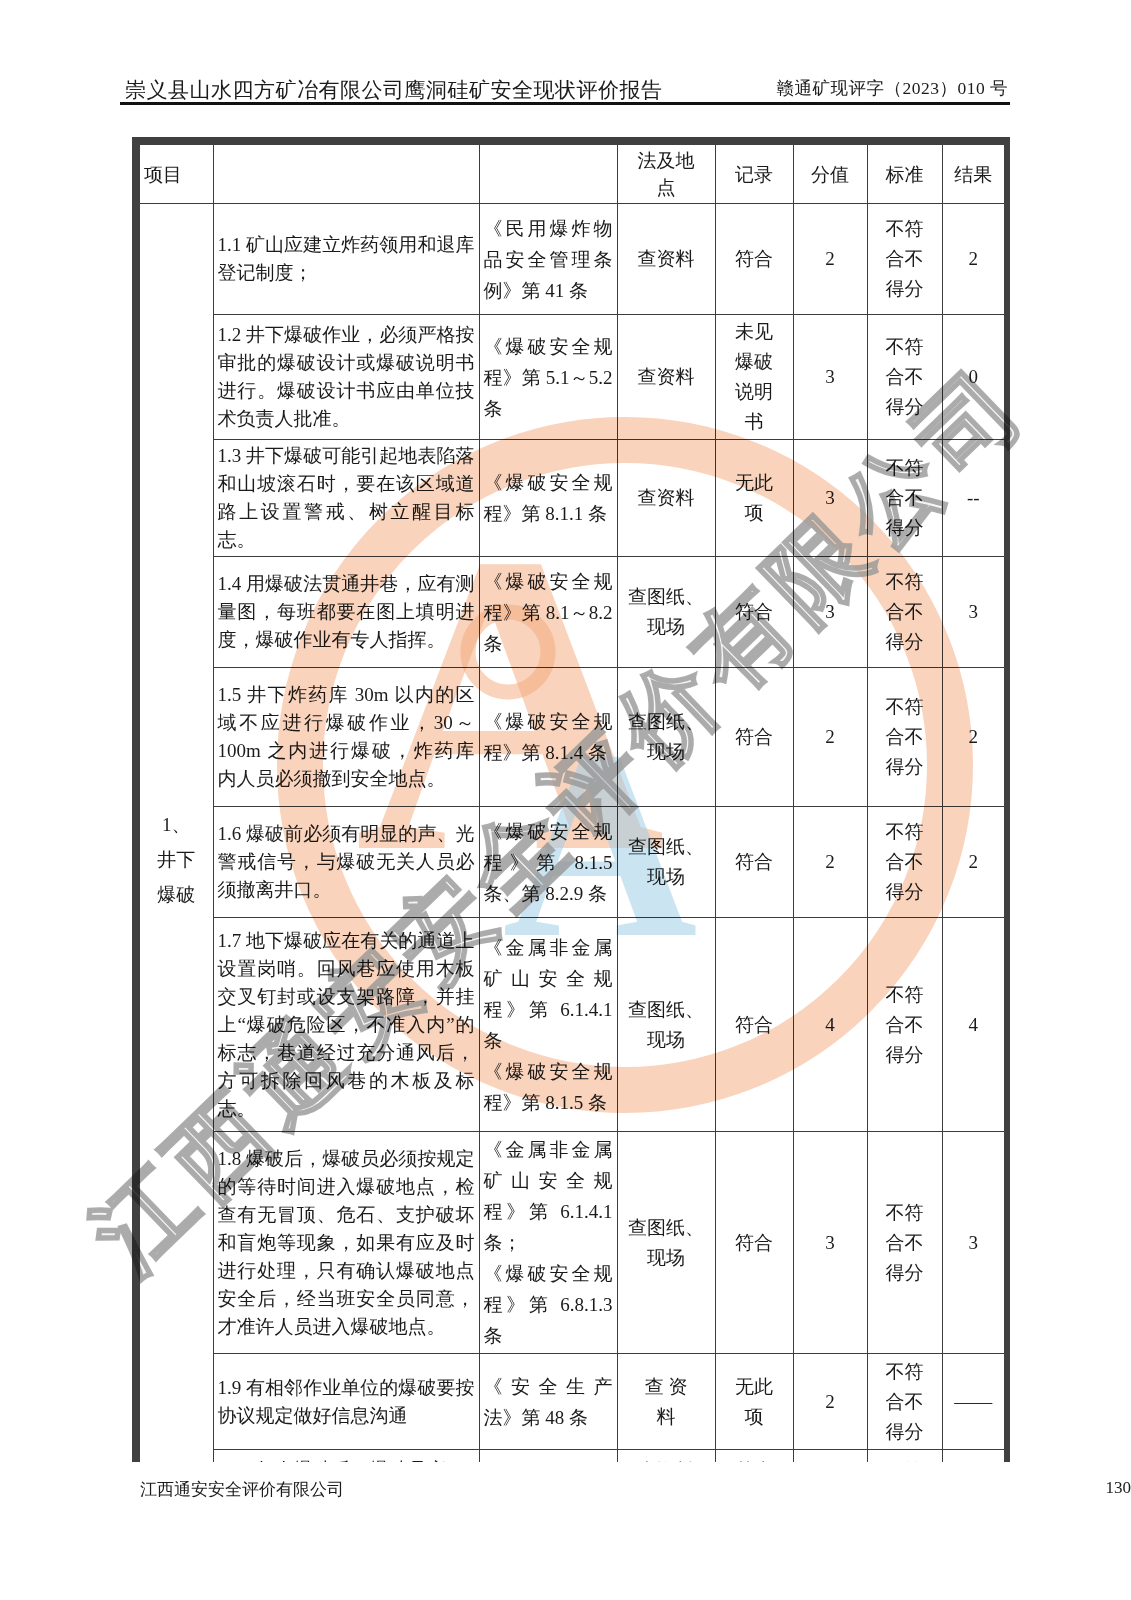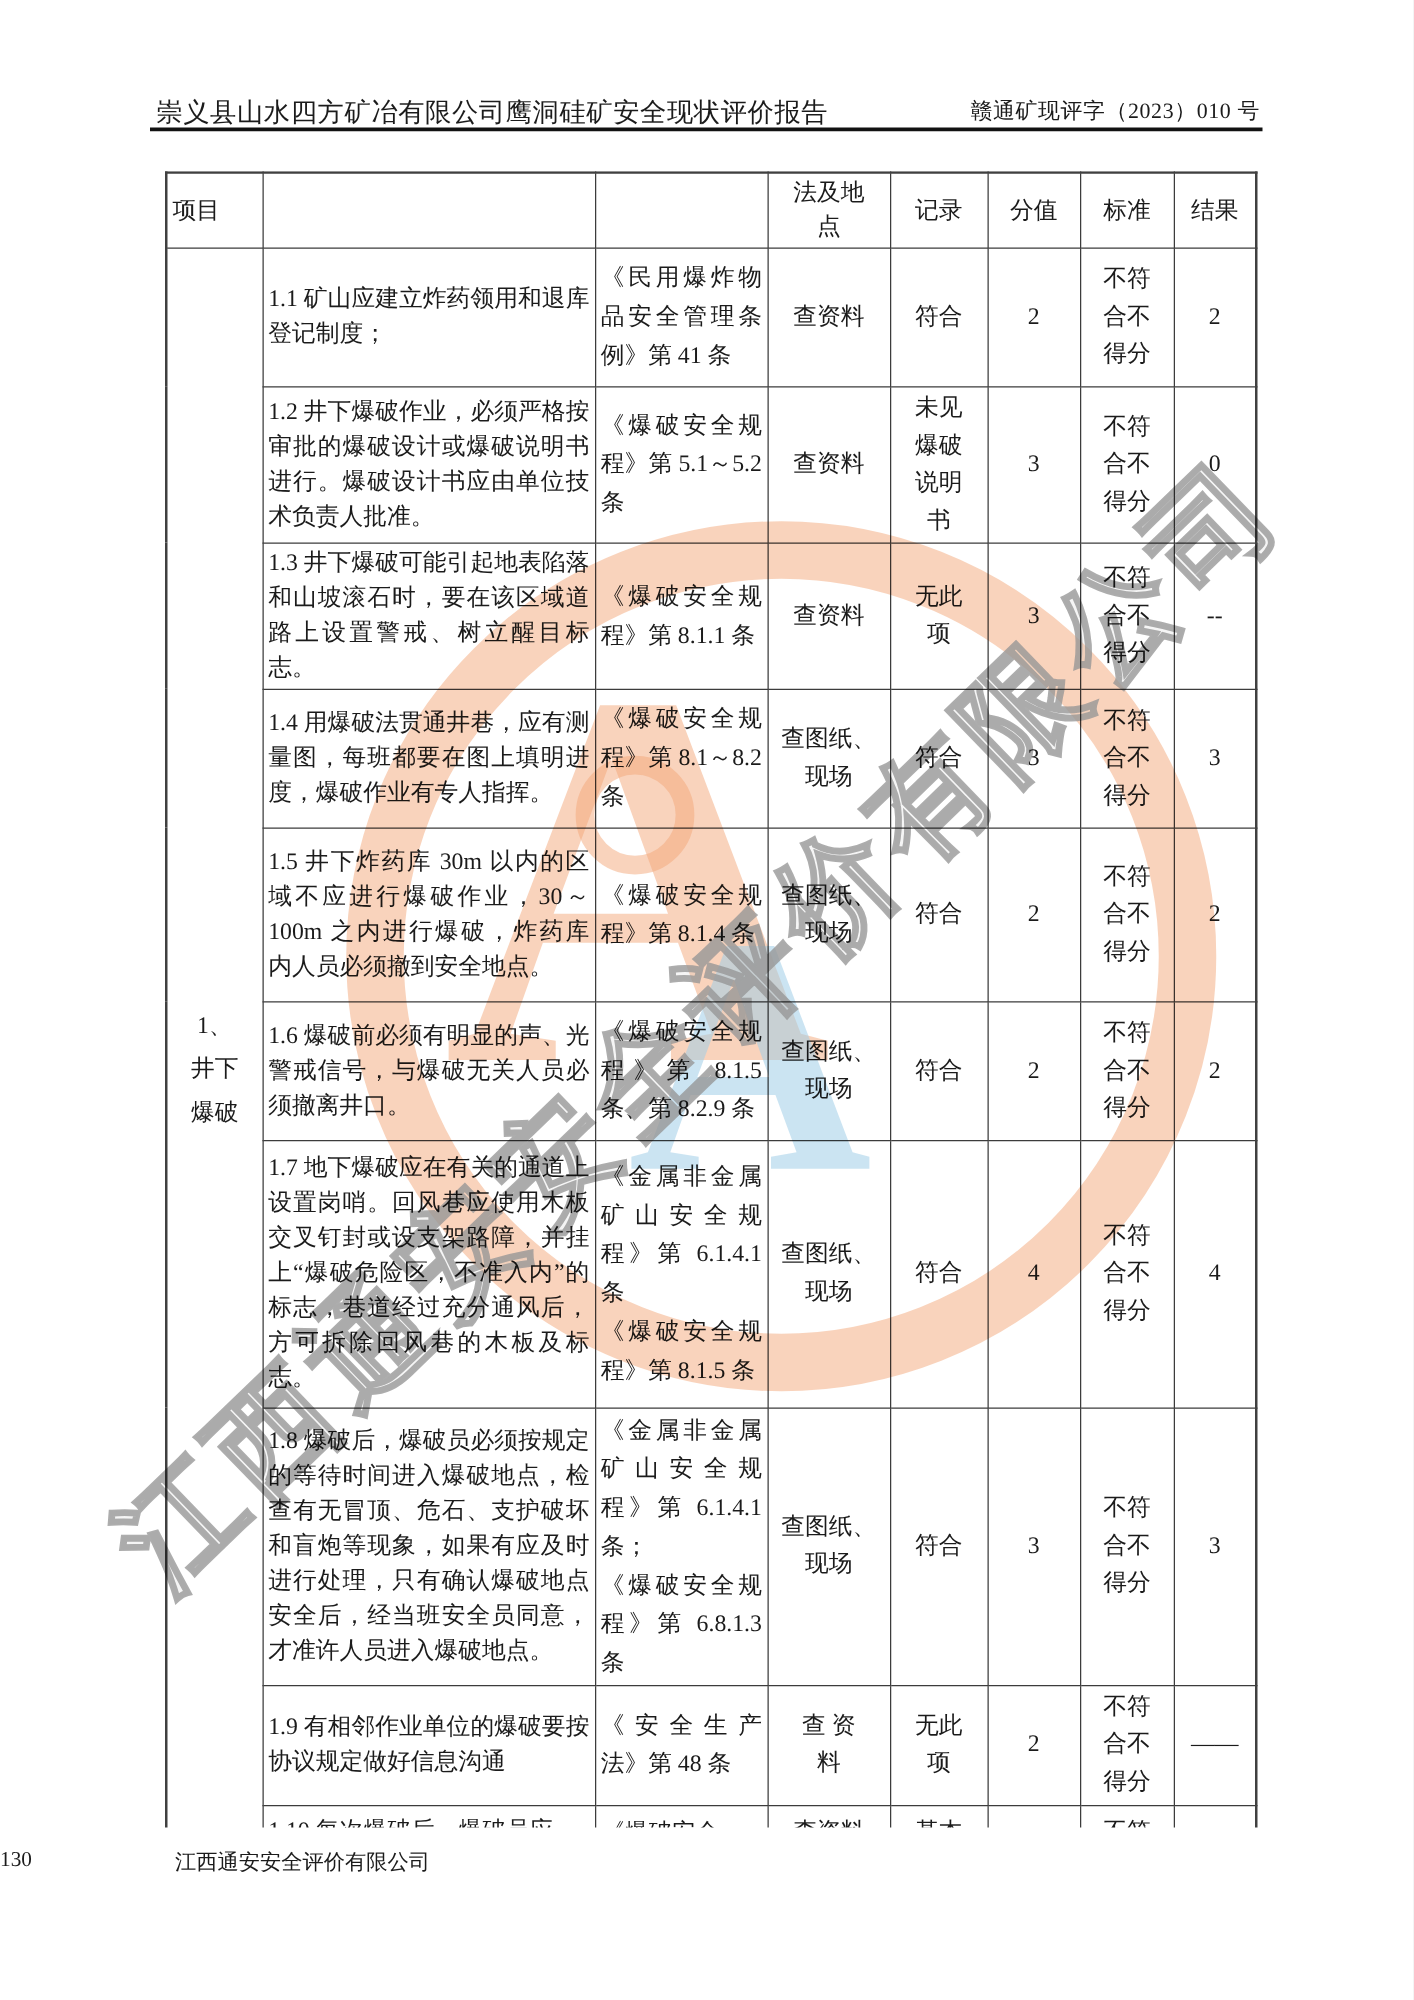--- a/index.html
+++ b/index.html
@@ -6,21 +6,21 @@
   .page{position:relative;width:1131px;height:1600px;background:#ffffff;overflow:hidden;
         font-family:"Liberation Serif","DejaVu Serif",serif;color:#1b1b1b;}
 
   
   .hdr-left{position:absolute;left:125px;top:76px;font-size:21px;letter-spacing:.5px;}
   .hdr-right{position:absolute;right:123px;top:76px;font-size:17.5px;letter-spacing:.5px;}
   .hdr-rule{position:absolute;left:120px;top:102px;width:890px;height:3px;background:#121212;}
 
   
   .table-clip{position:absolute;left:132px;top:137px;width:878px;height:1325px;overflow:hidden;}
-  table.eval{border-collapse:collapse;table-layout:fixed;width:872px;border:2px solid #404040;}
+  table.eval{border-collapse:collapse;table-layout:fixed;width:872px;border:8px solid #404040;}
   table.eval td{border:1px solid #3c3c3c;vertical-align:middle;font-size:19px;color:#1b1b1b;
                 padding:2px 4px;overflow:hidden;}
   .pre{white-space:pre-line;}
   td.h{text-align:center;vertical-align:top;padding-top:8px;line-height:27px;}
   td.h-item{text-align:left;padding-left:10px;}
   td.proj{text-align:center;line-height:35px;font-size:19px;}
   td.item{font-size:18px;line-height:28px;text-align:justify;text-justify:inter-character;
           padding:4px 9px;}
   td.basis{font-size:19px;line-height:31px;text-align:justify;text-justify:inter-character;
            padding:4px 10px;white-space:pre-line;}
@@ -45,21 +45,21 @@
            font-size:96px;font-weight:700;letter-spacing:8px;white-space:nowrap;
            color:rgba(190,190,190,0.15);-webkit-text-stroke:2.5px rgba(150,150,150,0.78);
            font-family:"Liberation Serif","DejaVu Serif",serif;}
   .wm-svg{position:absolute;left:0;top:0;}
   .wm-red{position:absolute;left:292px;top:1018px;font-size:112px;font-weight:700;
           letter-spacing:5px;color:rgba(226,72,58,0.55);white-space:nowrap;
           font-family:"Liberation Serif","DejaVu Serif",serif;}
 
   
   .ft-left{position:absolute;left:140px;top:1478px;font-size:17px;}
-  .ft-page{position:absolute;left:0;top:1478px;width:1131px;text-align:left;font-size:17px;}
+  .ft-page{position:absolute;left:0;top:1478px;width:1131px;text-align:right;font-size:17px;}
 </style>
 </head>
 <body>
 
 <div class="page">
 
   <span class="hdr-left">崇义县山水四方矿冶有限公司鹰洞硅矿安全现状评价报告</span>
   <span class="hdr-right">赣通矿现评字（2023）010 号</span>
   <div class="hdr-rule"></div>
 

